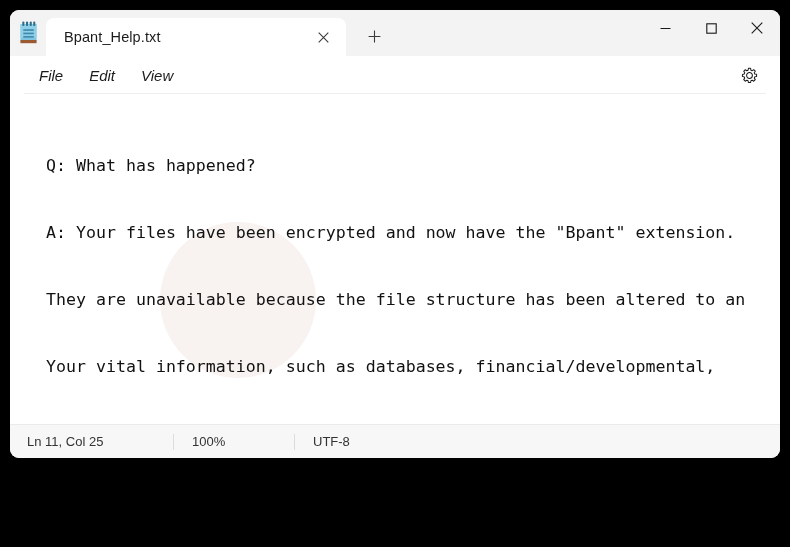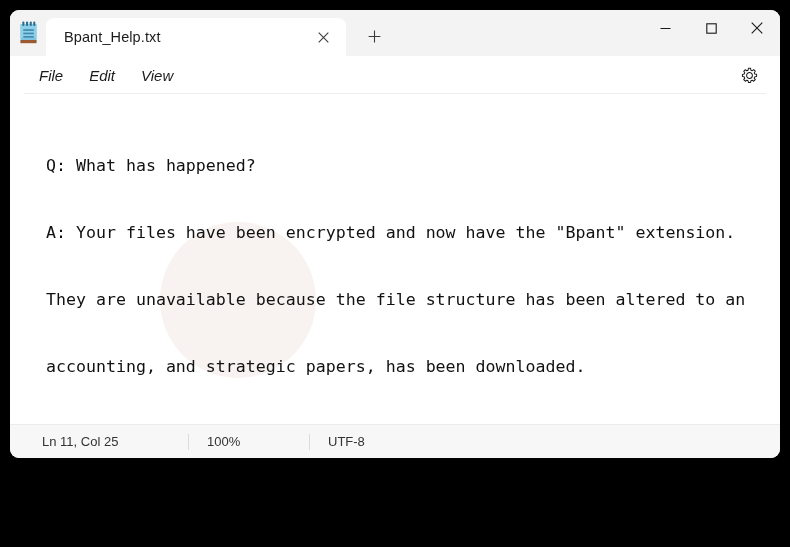--- a/index.html
+++ b/index.html
@@ -234,21 +234,21 @@
     box-sizing: border-box;
   }
   .status-cell {
     height: 16px;
     display: flex;
     align-items: center;
     padding: 0 18px;
     border-right: 1px solid #dcdcdc;
     white-space: nowrap;
   }
-  .status-cell:first-child { padding-left: 32px; }
+  .status-cell:first-child { padding-left: 17px; }
   .status-cell.last { border-right: none; }
   .sc-pos  { min-width: 128px; }
   .sc-zoom { min-width: 84px; }
   .sc-eol  { min-width: 152px; }
 </style>
 </head>
 <body>
 
 <div id="screen">
   <div id="window">
@@ -322,20 +322,21 @@
 
       <div id="watermark">
         <div id="wm-ring"></div>
         <div class="wm-text" id="wm-sub">.com</div>
       </div>
 
       <div id="editor">
         <div class="ed-line">Q: What has happened?</div>
         <div class="ed-line">A: Your files have been encrypted and now have the "Bpant" extension.</div>
         <div class="ed-line">They are unavailable because the file structure has been altered to an</div>
+        <div class="ed-line">Your vital information, such as databases, financial/developmental,</div>
         <div class="ed-line">accounting, and strategic papers, has been downloaded.</div>
         
         
         
         
         
         
         
         
         

